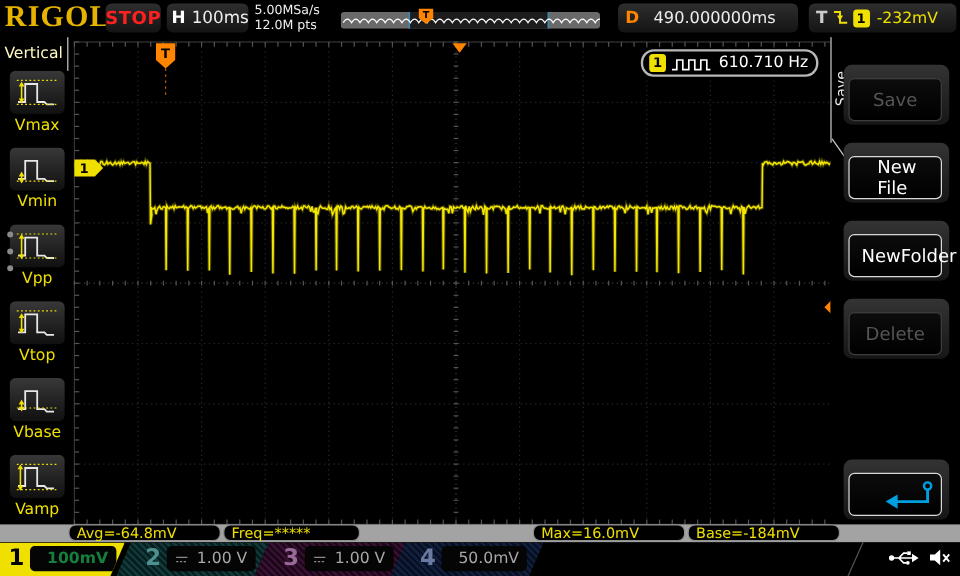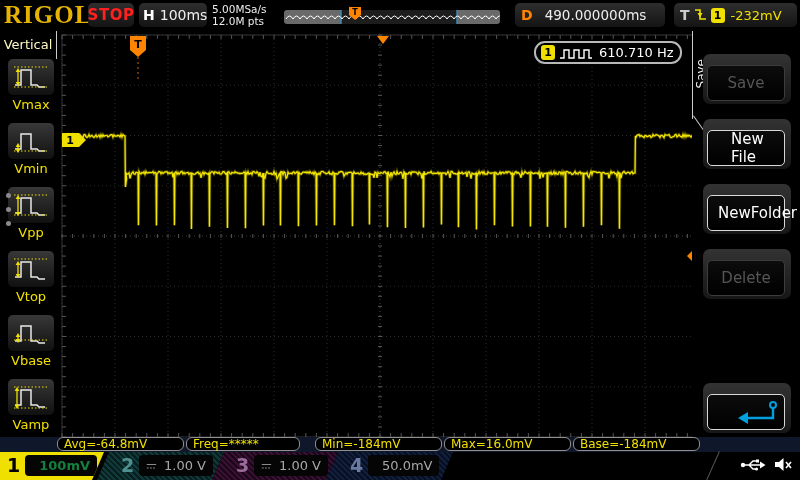--- a/index.html
+++ b/index.html
@@ -60,21 +60,21 @@
                  transform:rotate(-35deg);transform-origin:top left;}
   .menu-key{position:absolute;left:11px;width:88px;height:50px;
             background:linear-gradient(#333,#161616);border-radius:7px;}
   .menu-btn{position:absolute;left:4px;top:11px;width:78px;height:36px;border-radius:5px;
             background:linear-gradient(#0c0c0c,#000);display:flex;align-items:center;
             justify-content:center;font-size:15px;box-sizing:border-box;}
   .menu-btn.enabled{border:1px solid #d8d8d8;color:#fff;padding-left:23px;}
   .menu-btn.disabled{border:1px solid #3c3c3c;color:#565656;}
 
   
-  #meas-bar{position:absolute;left:0;top:437px;width:800px;height:15px;background:#0f172a;}
+  #meas-bar{position:absolute;left:0;top:437px;width:800px;height:15px;background:#a3a3a3;}
   .meas-box{position:absolute;top:0px;height:14px;border:1px solid #909090;border-radius:6px;
             background:#000;color:#f0e000;font-size:12px;line-height:13px;
             padding-left:6px;box-sizing:border-box;}
 
   
   #bottom-bar{position:absolute;left:0;top:452px;width:800px;height:28px;background:#000;}
   .ch-block{position:absolute;top:0;height:28px;}
   .ch-num{position:absolute;top:2px;font-size:19px;font-weight:bold;}
   .ch-valbox{position:absolute;top:3px;height:21px;border-radius:4px;background:#050505;
              display:flex;align-items:center;padding:0 7px;box-sizing:border-box;}
@@ -583,21 +583,20 @@
         <path d="M38,9 V19 H12" fill="none" stroke="#00a0e0" stroke-width="2.4"></path>
         <polygon points="13,13 13,25 3,19" fill="#00a0e0"></polygon>
       </svg>
     </div>
   </div>
 </div>
 
 <div id="meas-bar">
     <div class="meas-box" style="left: 57px; width: 127px;">Avg=-64.8mV</div>
     <div class="meas-box" style="left: 186px; width: 114px;">Freq=*****</div>
-    <div class="meas-box" style="left: 315px; width: 127px;">Min=-184mV</div>
     <div class="meas-box" style="left: 444px; width: 127px;">Max=16.0mV</div>
     <div class="meas-box" style="left: 573px; width: 127px;">Base=-184mV</div>
   </div>
 
 <div id="bottom-bar">
   <div id="ch-blocks">
       <div class="ch-block" style="left: 0px; width: 104px; clip-path: polygon(0px 0px, 100% 0px, calc(100% - 12px) 100%, 0px 100%); background: rgb(240, 224, 0);">
         <div class="ch-num" style="left: 7px; color: rgb(0, 0, 0);">1</div>
         <div class="ch-valbox" style="left: 25px; width: 72px;">
           <svg width="14" height="10" viewBox="0 0 14 10">

